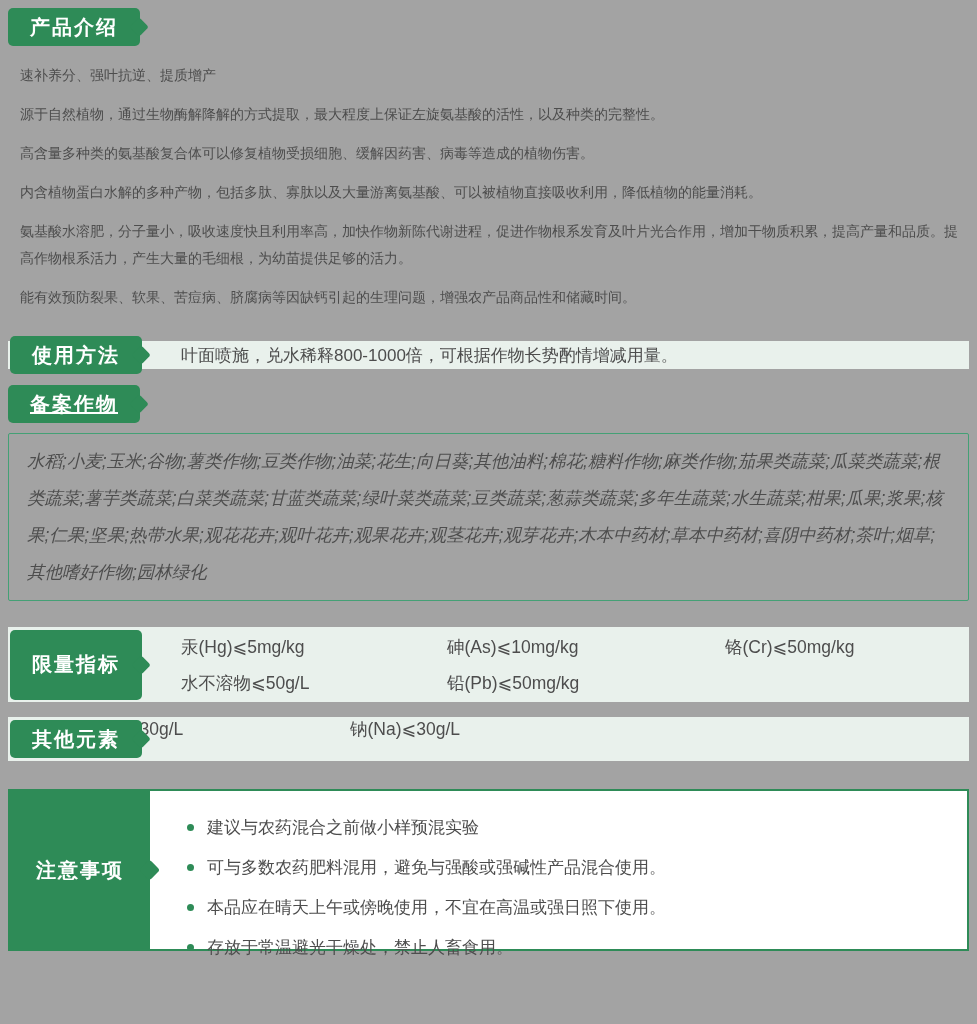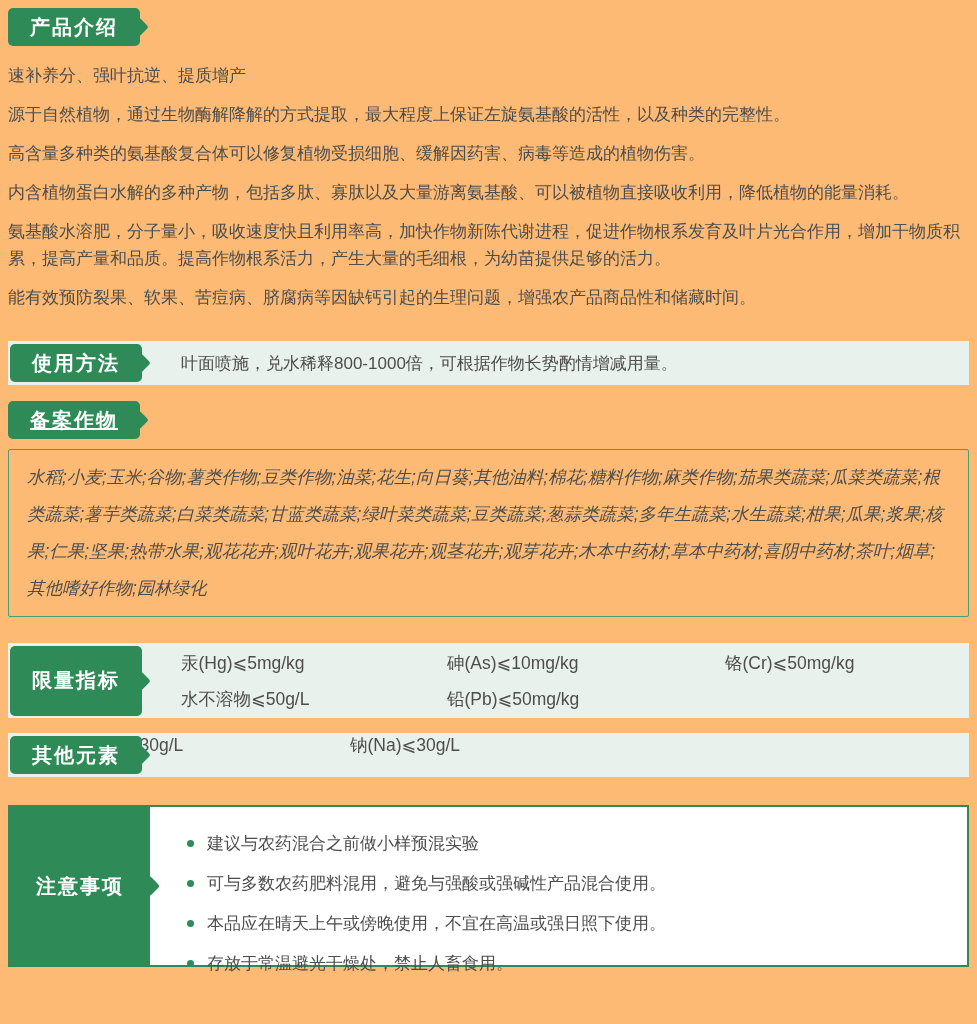--- a/index.html
+++ b/index.html
@@ -3,43 +3,43 @@
 <meta charset="utf-8">
 <style>
   :root{
     --green:#2e8b57;
     --strip:#e9f1ec;
     --boxborder:#44a075;
     --text:#4d4d4d;
   }
   *{box-sizing:border-box;}
   body{margin:0;background:#fff;font-family:"Liberation Sans","DejaVu Sans",sans-serif;}
-  .page{position:relative;width:977px;height:1024px;background:#fdba74;padding:8px 8px 0 8px;overflow:hidden;}
+  .page{position:relative;width:977px;height:1024px;background:#a3a3a3;padding:8px 8px 0 8px;overflow:hidden;}
 
   
   .badge{
     position:relative;display:inline-flex;align-items:center;justify-content:center;
     background:var(--green);color:#fff;font-weight:bold;font-size:20px;
     height:38px;min-width:132px;padding:0 14px;border-radius:5px;letter-spacing:2px;
   }
   .badge::after{
     content:"";position:absolute;right:-6px;top:50%;
     width:14px;height:14px;background:var(--green);
     transform:translateY(-50%) rotate(45deg);border-radius:3px;
   }
 
-  .intro p{margin:0 0 12px 0;font-size:17px;line-height:27px;color:var(--text);}
+  .intro p{margin:0 0 12px 12px;font-size:14px;line-height:27px;color:var(--text);}
   .intro .first{margin-top:16px;}
 
   
   .strip{position:relative;background:var(--strip);margin-top:26px;}
   .strip .badge{position:absolute;left:2px;top:50%;transform:translateY(-50%);}
   .strip .badge::after{transform:translateY(-50%) rotate(45deg);}
   .strip-content{padding-left:173px;color:var(--text);font-size:17px;}
-  .usage{height:44px;display:flex;align-items:center;margin-top:30px;}
+  .usage{height:28px;display:flex;align-items:center;margin-top:30px;}
   .usage .strip-content{padding-left:173px;}
 
   .crops-badge{margin-top:16px;text-decoration:underline;}
   .crops-box{
     margin-top:10px;border:1px solid var(--boxborder);border-radius:2px;
     padding:9px 18px;font-size:17.5px;line-height:37px;color:var(--text);font-style:italic;
   }
 
   .limits{height:75px;display:flex;align-items:center;}
   .limits-grid{

